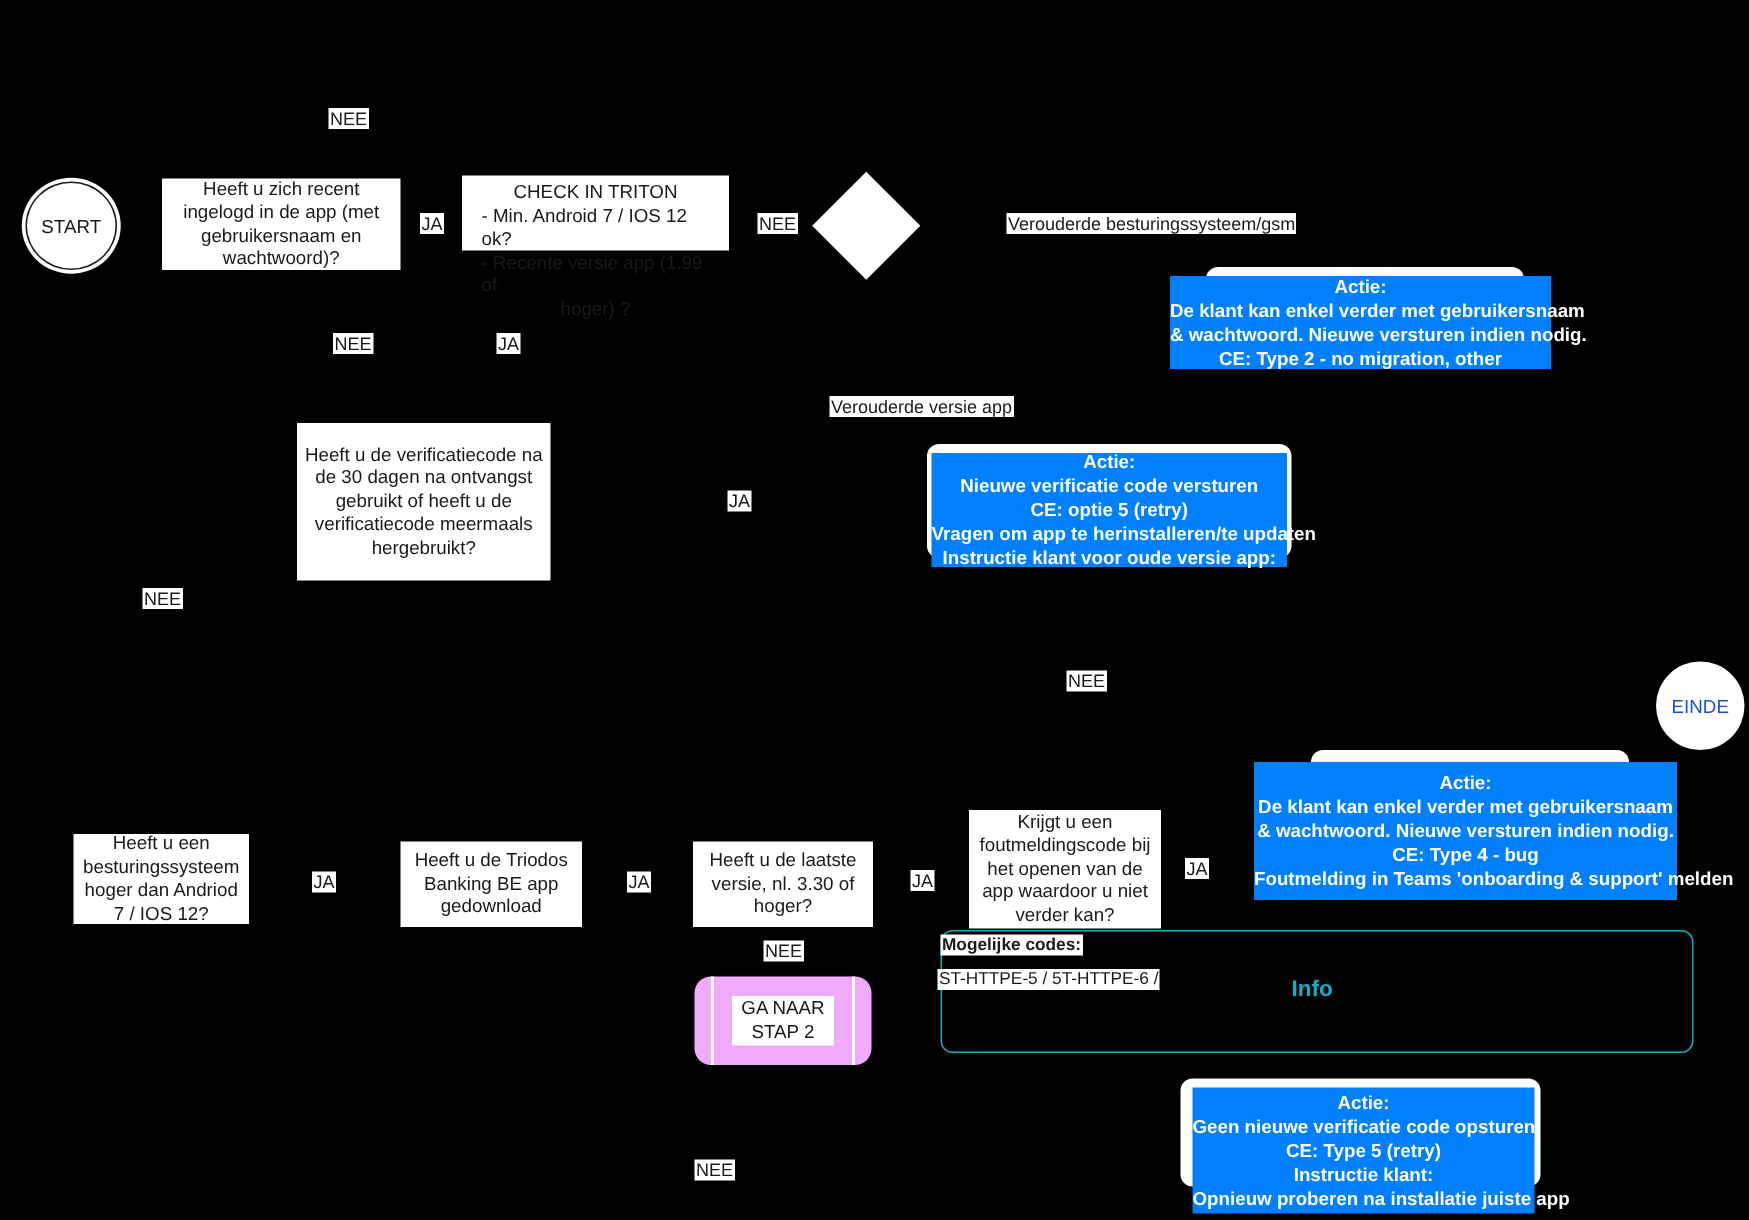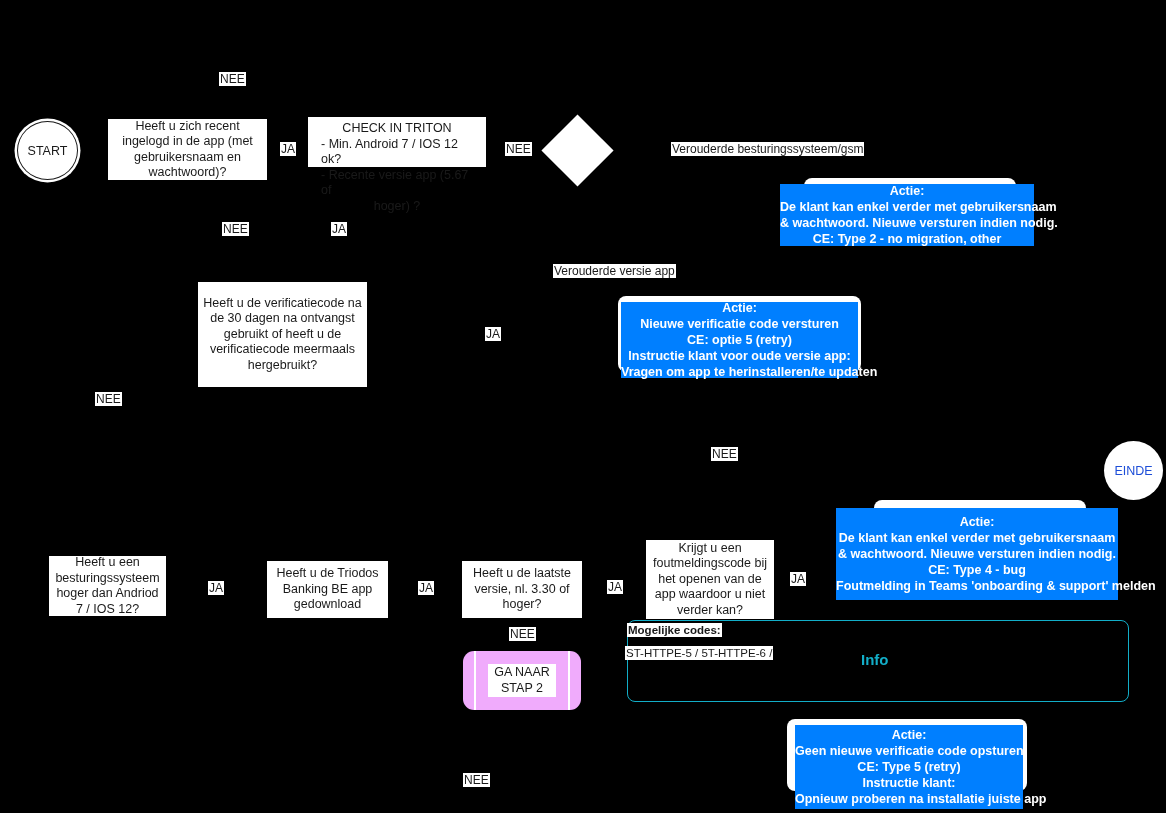--- a/index.html
+++ b/index.html
@@ -155,21 +155,21 @@
     <span>EINDE</span>
   </div>
 
   <div class="node box" style="left:108px; top:119px; width:159px; height:61px;">
     <span>Heeft u zich recent ingelogd in de app (met gebruikersnaam en wachtwoord)?</span>
   </div>
 
   <div class="node box" style="left:308px; top:117px; width:178px; height:50px; text-align:center; display:block; padding-top:4px;">
     <div>CHECK IN TRITON</div>
     <div style="text-align:left; padding-left:8px;">- Min. Android 7 / IOS 12 ok?</div>
-    <div style="text-align:left; padding-left:8px;">-   Recente versie app (5.67 of</div>
+    <div style="text-align:left; padding-left:8px;">-   Recente versie app (1.99 of</div>
     <div>hoger) ?</div>
   </div>
 
   <div class="node box" style="left:198px; top:282px; width:169px; height:105px;">
     <span>Heeft u de verificatiecode na de 30 dagen na ontvangst gebruikt of heeft u de verificatiecode meermaals hergebruikt?</span>
   </div>
 
   <div class="node box" style="left:49px; top:556px; width:117px; height:60px;">
     <span>Heeft u een besturingssysteem hoger dan Andriod 7 / IOS 12?</span>
   </div>
@@ -233,22 +233,22 @@
       <div>CE: Type 2 - no migration, other</div>
     </div>
   </div>
 
   <div class="action-wrap" style="left:612px; top:296px; width:248px; height:90px;">
     <div class="action-sheet" style="left:6px; top:0px; width:243px; height:76px;"></div>
     <div class="action-blue" style="left:9px; top:6px; width:237px; height:76px;">
       <div>Actie:</div>
       <div>Nieuwe verificatie code versturen</div>
       <div>CE: optie 5 (retry)</div>
+      <div>Vragen om app te herinstalleren/te updaten</div>
       <div>Instructie klant voor oude versie app:</div>
-      <div>Vragen om app te herinstalleren/te updaten</div>
     </div>
   </div>
 
   <div class="action-wrap" style="left:836px; top:500px; width:284px; height:105px;">
     <div class="action-sheet" style="left:38px; top:0px; width:212px; height:60px;"></div>
     <div class="action-blue" style="left:0px; top:8px; width:282px; height:92px;">
       <div>Actie:</div>
       <div>De klant kan enkel verder met gebruikersnaam</div>
       <div>&amp; wachtwoord. Nieuwe versturen indien nodig.</div>
       <div>CE: Type 4 - bug</div>

